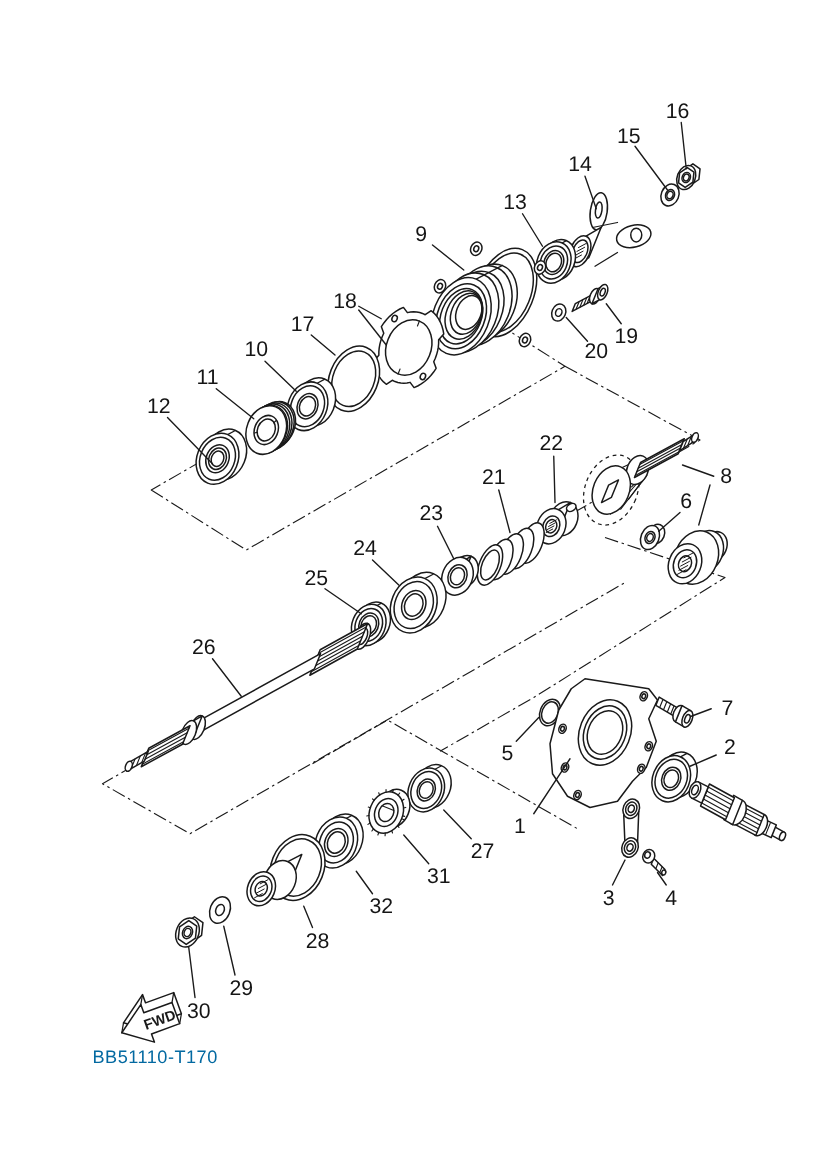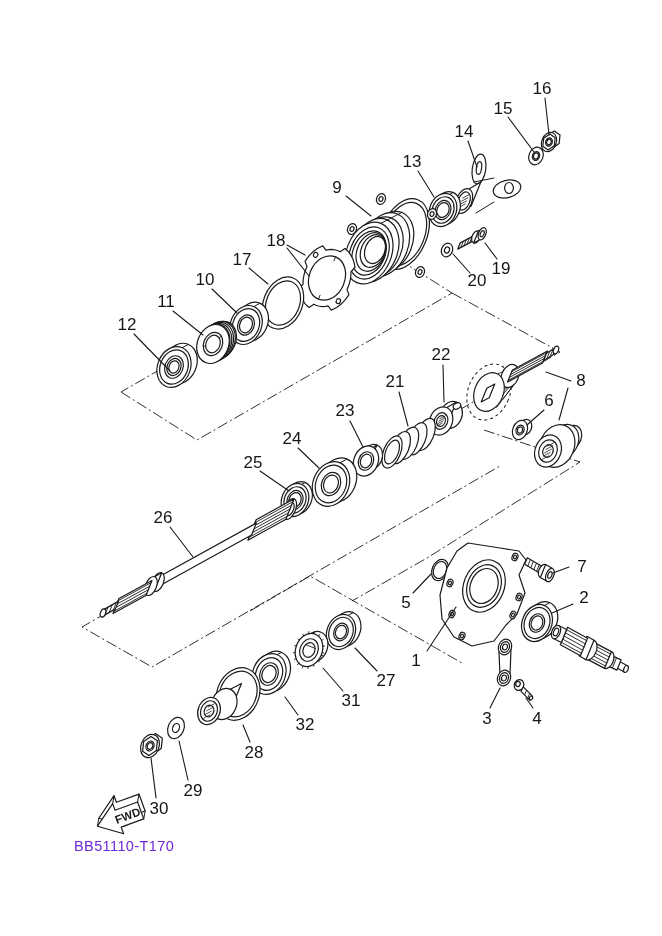--- a/index.html
+++ b/index.html
@@ -1,20 +1,20 @@
 <!DOCTYPE html>
 <html><head>
 <meta charset="utf-8">
 <style>
   html,body{margin:0;padding:0;background:#fff;}
   .stage{position:relative;width:662px;height:936px;background:#fff;overflow:hidden;
          font-family:"Liberation Sans", sans-serif;}
   svg{position:absolute;left:0;top:0;}
   .code-label{position:absolute;left:74px;top:838px;font-size:14.5px;letter-spacing:.4px;
-              color:#6d28d9;font-family:"Liberation Sans", sans-serif;}
+              color:#0369a1;font-family:"Liberation Sans", sans-serif;}
 </style>
 </head>
 <body>
 
 <div class="stage">
   <svg id="dwg" width="662" height="936" viewBox="0 0 662 936">
       <g>
         <path d="M121,392 L197,440 L452,293 L376,245 Z" fill="none" stroke="#1a1a1a" stroke-width="0.9" stroke-linejoin="round" stroke-dasharray="11 3 2 3"></path>
         <path d="M452,293 L560,352 L82,627 L152,667 L500,466" fill="none" stroke="#1a1a1a" stroke-width="0.9" stroke-linejoin="round" stroke-dasharray="11 3 2 3"></path>
         <path d="M484,430 L580,462 L427,558 L352,601" fill="none" stroke="#1a1a1a" stroke-width="0.9" stroke-linejoin="round" stroke-dasharray="11 3 2 3"></path>

